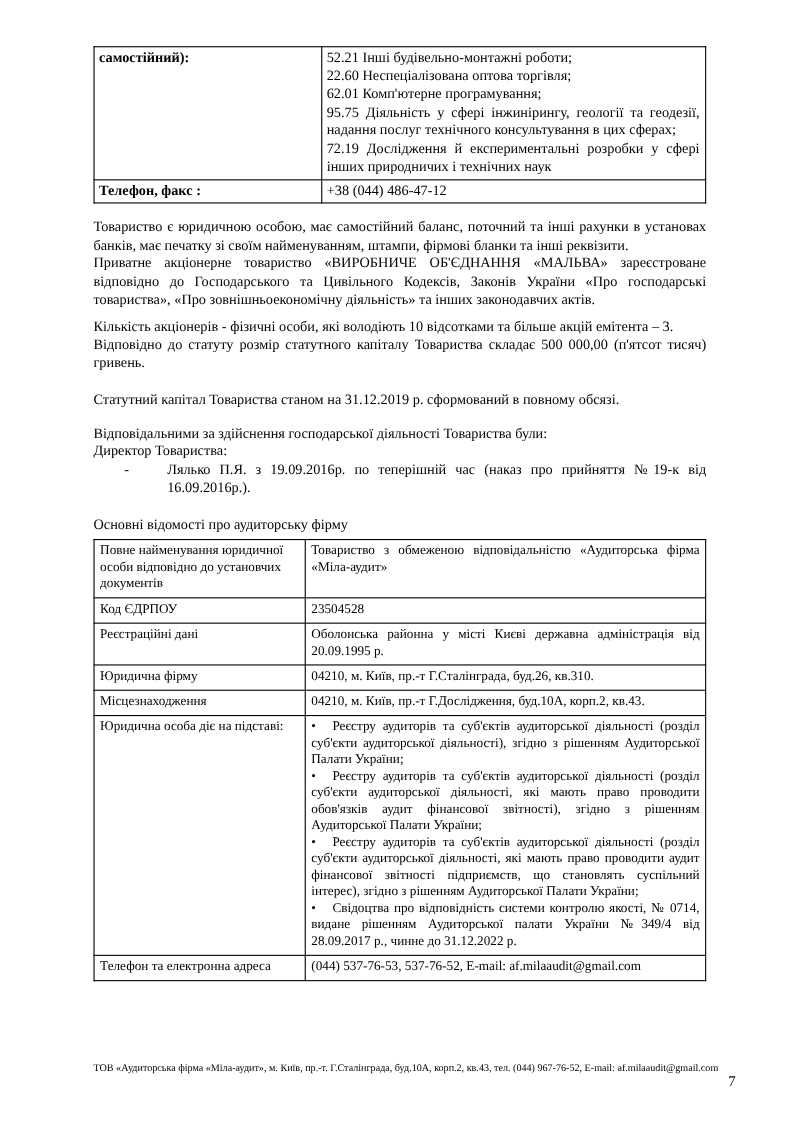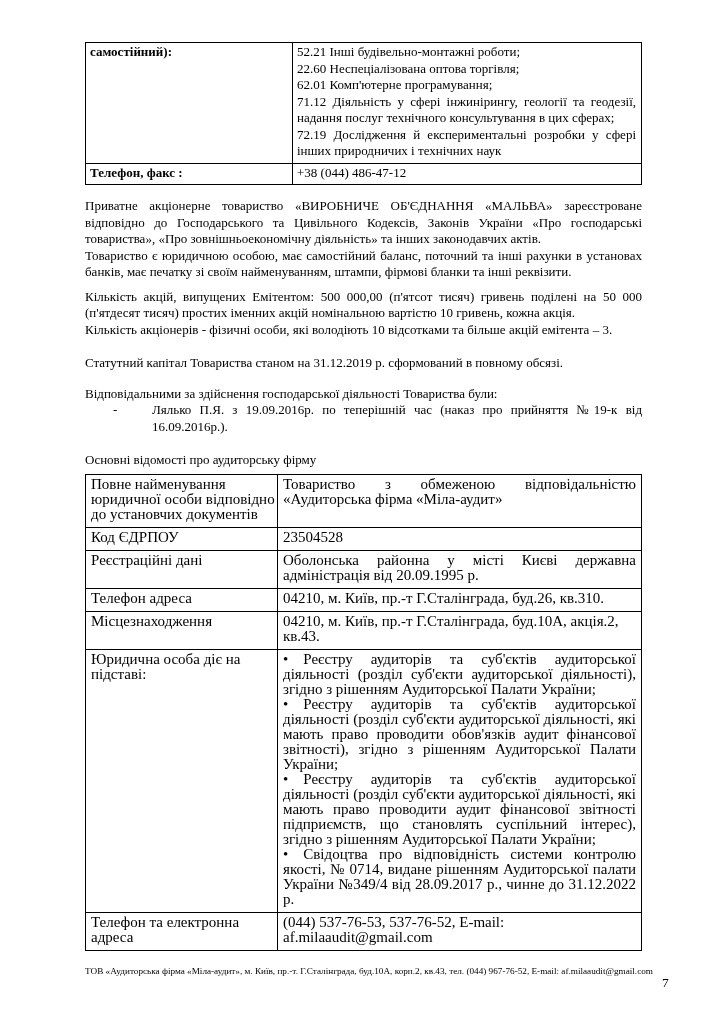--- a/index.html
+++ b/index.html
@@ -25,21 +25,21 @@
   p.l { margin: 0; }
   .gap-sm { height: 8px; }
   .gap-md { height: 14px; }
   .gap-lg { height: 17px; }
   .gap-xs { height: 5px; }
 
   .director-item { display: flex; padding-left: 28px; }
   .director-item .dash { width: 39px; flex: none; }
   .director-item .d-text { flex: 1; text-align: justify; }
 
-  .t2 { font-size: 15px; line-height: 15px; }
+  .t2 { font-size: 12px; line-height: 15px; }
   .t2 td { padding: 2px 5px 5px 5px; }
   .t2 .lbl { width: 192px; padding-right: 2px; }
   .t2 .val { text-align: justify; }
   .bullet { text-align: justify; }
   .bullet-glyph { padding-right: 15px; }
 
   .footer {
     position: absolute; left: 85px; top: 966px; width: 600px;
     font-size: 9.2px; white-space: nowrap;
   }
@@ -54,47 +54,48 @@
 <div class="content">
 
   <table class="doc t1">
     <tbody>
         <tr>
       <td class="lbl">самостійний):</td>
       <td class="val">
         <div class="act">52.21 Інші будівельно-монтажні роботи;</div>
         <div class="act">22.60 Неспеціалізована оптова торгівля;</div>
         <div class="act">62.01 Комп'ютерне програмування;</div>
-        <div class="act">71.12 Діяльність у сфері інжинірингу, геології та геодезії, надання послуг технічного консультування в цих сферах;</div>
+        <div class="act">95.75 Діяльність у сфері інжинірингу, геології та геодезії, надання послуг технічного консультування в цих сферах;</div>
         <div class="act">72.19 Дослідження й експериментальні розробки у сфері інших природничих і технічних наук</div>
       </td>
     </tr>
     <tr>
       <td class="lbl">Телефон, факс :</td>
       <td>+38 (044) 486-47-12</td>
     </tr>
   </tbody>
     </table>
 
   <div class="para-block">
+    <p class="j">Товариство є юридичною особою, має самостійний баланс, поточний та інші рахунки в установах банків, має печатку зі своїм найменуванням, штампи, фірмові бланки та інші реквізити.</p>
     <p class="j">Приватне акціонерне товариство «ВИРОБНИЧЕ ОБ'ЄДНАННЯ «МАЛЬВА» зареєстроване відповідно до Господарського та Цивільного Кодексів, Законів України «Про господарські товариства», «Про зовнішньоекономічну діяльність» та інших законодавчих актів.</p>
-    <p class="j">Товариство є юридичною особою, має самостійний баланс, поточний та інші рахунки в установах банків, має печатку зі своїм найменуванням, штампи, фірмові бланки та інші реквізити.</p>
 
     <div class="gap-sm"></div>
 
-    <p class="j">Кількість акцій, випущених Емітентом: 500 000,00 (п'ятсот тисяч) гривень поділені на 50 000 (п'ятдесят тисяч) простих іменних акцій номінальною вартістю 10 гривень, кожна акція.</p>
     <p class="j">Кількість акціонерів - фізичні особи, які володіють 10 відсотками та більше акцій емітента – 3.</p>
+    <p class="j">Відповідно до статуту розмір статутного капіталу Товариства складає 500 000,00 (п'ятсот тисяч) гривень.</p>
 
     <div class="gap-lg"></div>
 
     <p class="l">Статутний капітал Товариства станом на 31.12.2019 р. сформований в повному обсязі.</p>
 
     <div class="gap-md"></div>
 
     <p class="l">Відповідальними за здійснення господарської діяльності Товариства були:</p>
+    <p class="l">Директор  Товариства:</p>
     <div class="director-item">
       <span class="dash">-</span>
       <span class="d-text">Лялько П.Я. з 19.09.2016р. по теперішній час (наказ про прийняття №19-к від 16.09.2016р.).</span>
     </div>
 
     <div class="gap-lg"></div>
 
     <p class="l">Основні відомості про аудиторську фірму</p>
 
     <div class="gap-xs"></div>
@@ -108,26 +109,26 @@
     </tr>
     <tr>
       <td class="lbl">Код ЄДРПОУ</td>
       <td>23504528</td>
     </tr>
     <tr>
       <td class="lbl">Реєстраційні дані</td>
       <td class="val">Оболонська районна у місті Києві державна адміністрація від 20.09.1995 р.</td>
     </tr>
     <tr>
-      <td class="lbl">Телефон адреса</td>
+      <td class="lbl">Юридична фірму</td>
       <td>04210, м. Київ, пр.-т Г.Сталінграда, буд.26, кв.310.</td>
     </tr>
     <tr>
       <td class="lbl">Місцезнаходження</td>
-      <td>04210, м. Київ, пр.-т Г.Сталінграда, буд.10А, акція.2, кв.43.</td>
+      <td>04210, м. Київ, пр.-т Г.Дослідження, буд.10А, корп.2, кв.43.</td>
     </tr>
     <tr>
       <td class="lbl">Юридична особа діє на підставі:</td>
       <td>
         <div class="bullet"><span class="bullet-glyph">•</span><span>Реєстру аудиторів та суб'єктів аудиторської діяльності (розділ суб'єкти аудиторської діяльності), згідно з рішенням Аудиторської Палати України;</span></div>
         <div class="bullet"><span class="bullet-glyph">•</span><span>Реєстру аудиторів та суб'єктів аудиторської діяльності (розділ суб'єкти аудиторської діяльності, які мають право проводити обов'язків аудит фінансової звітності), згідно з рішенням Аудиторської Палати України;</span></div>
         <div class="bullet"><span class="bullet-glyph">•</span><span>Реєстру аудиторів та суб'єктів аудиторської діяльності (розділ суб'єкти аудиторської діяльності, які мають право проводити аудит фінансової звітності підприємств, що становлять суспільний інтерес), згідно з рішенням Аудиторської Палати України;</span></div>
         <div class="bullet"><span class="bullet-glyph">•</span><span>Свідоцтва про відповідність системи контролю якості, № 0714, видане рішенням Аудиторської палати України №349/4 від 28.09.2017 р., чинне до 31.12.2022 р.</span></div>
       </td>
     </tr>

